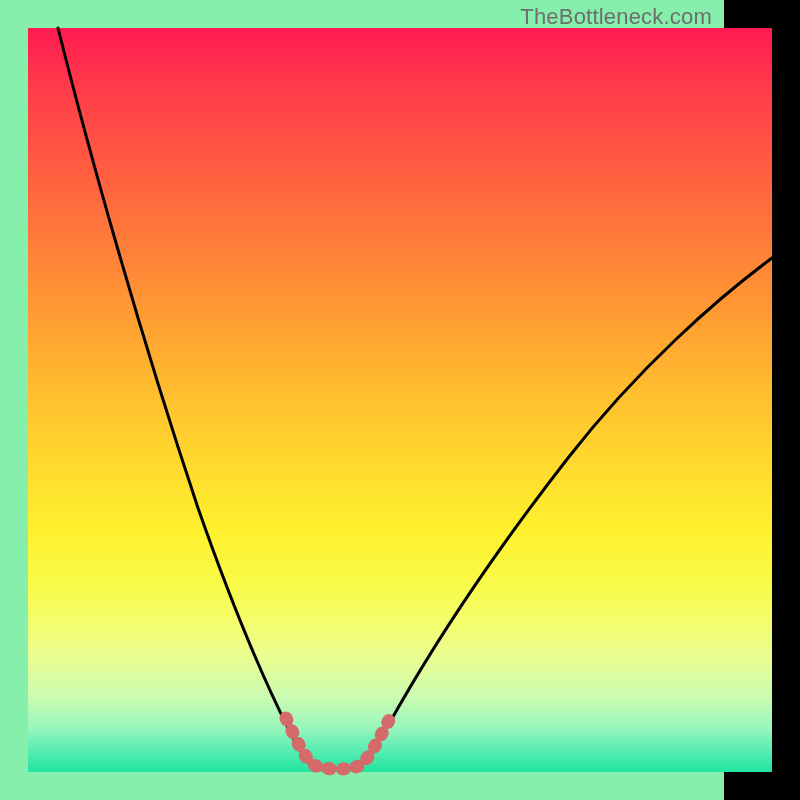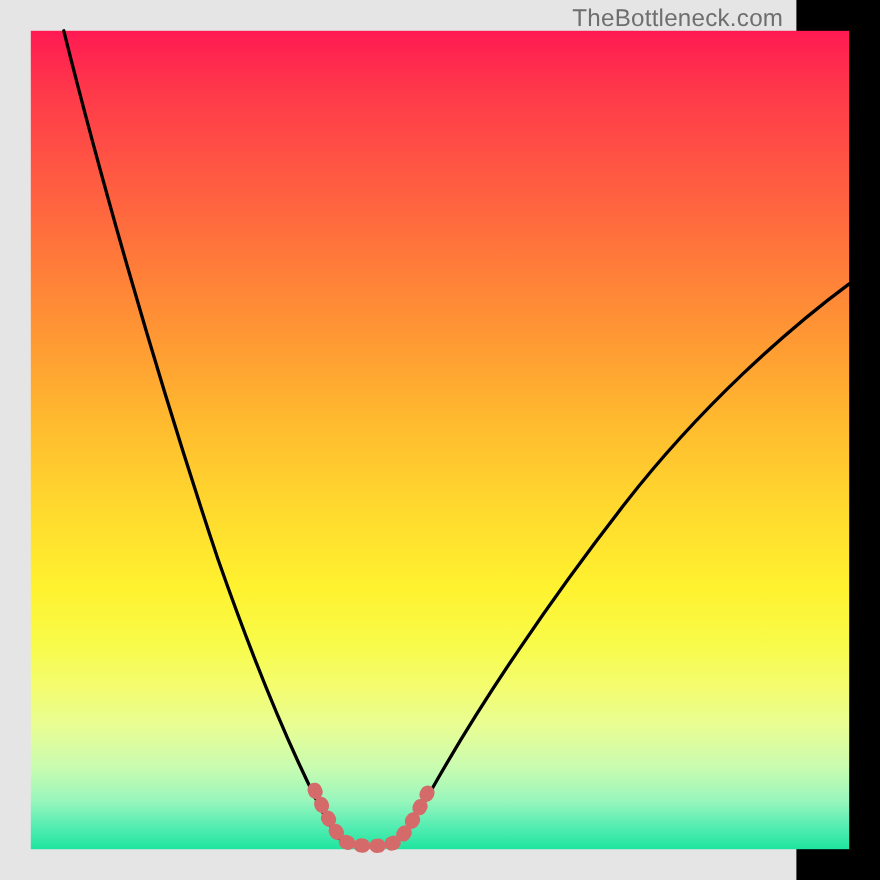--- a/index.html
+++ b/index.html
@@ -10,21 +10,21 @@
     background: #000;
     overflow: hidden;
     font-family: Arial, Helvetica, sans-serif;
   }
   .frame {
     position: absolute;
     left: 0;
     top: 0;
     width: 724px;
     height: 800px;
-    background: #e5e5e5;
+    background: #86efac;
   }
   .plot {
     position: absolute;
     left: 28px;
     top: 28px;
     width: 744px;
     height: 744px;
     background: linear-gradient(to bottom,
       #ff1a52 0%,
       #ff3b4a 8%,

